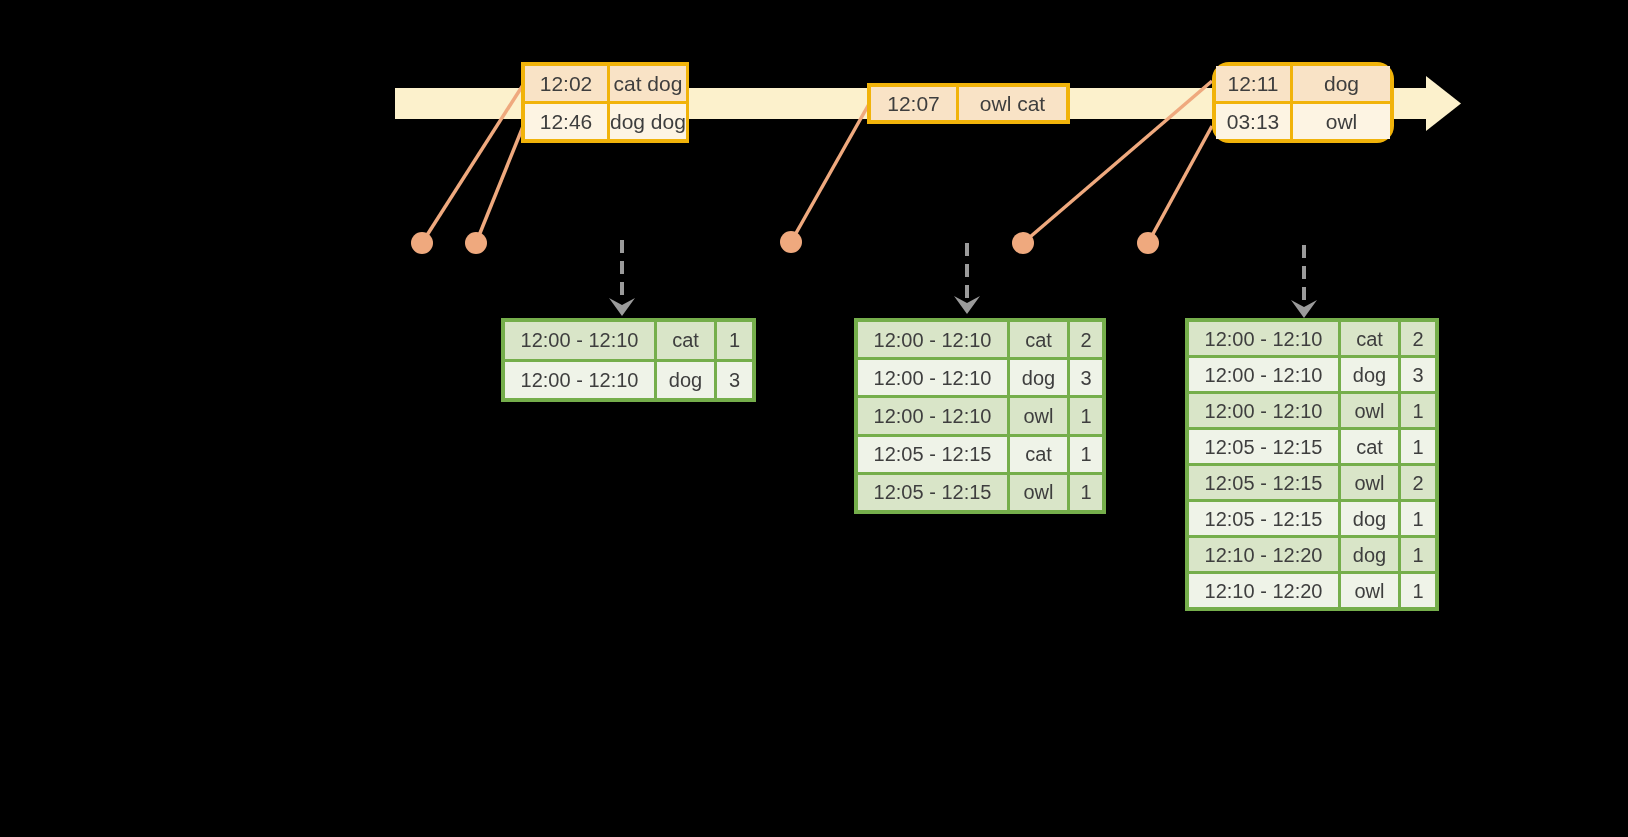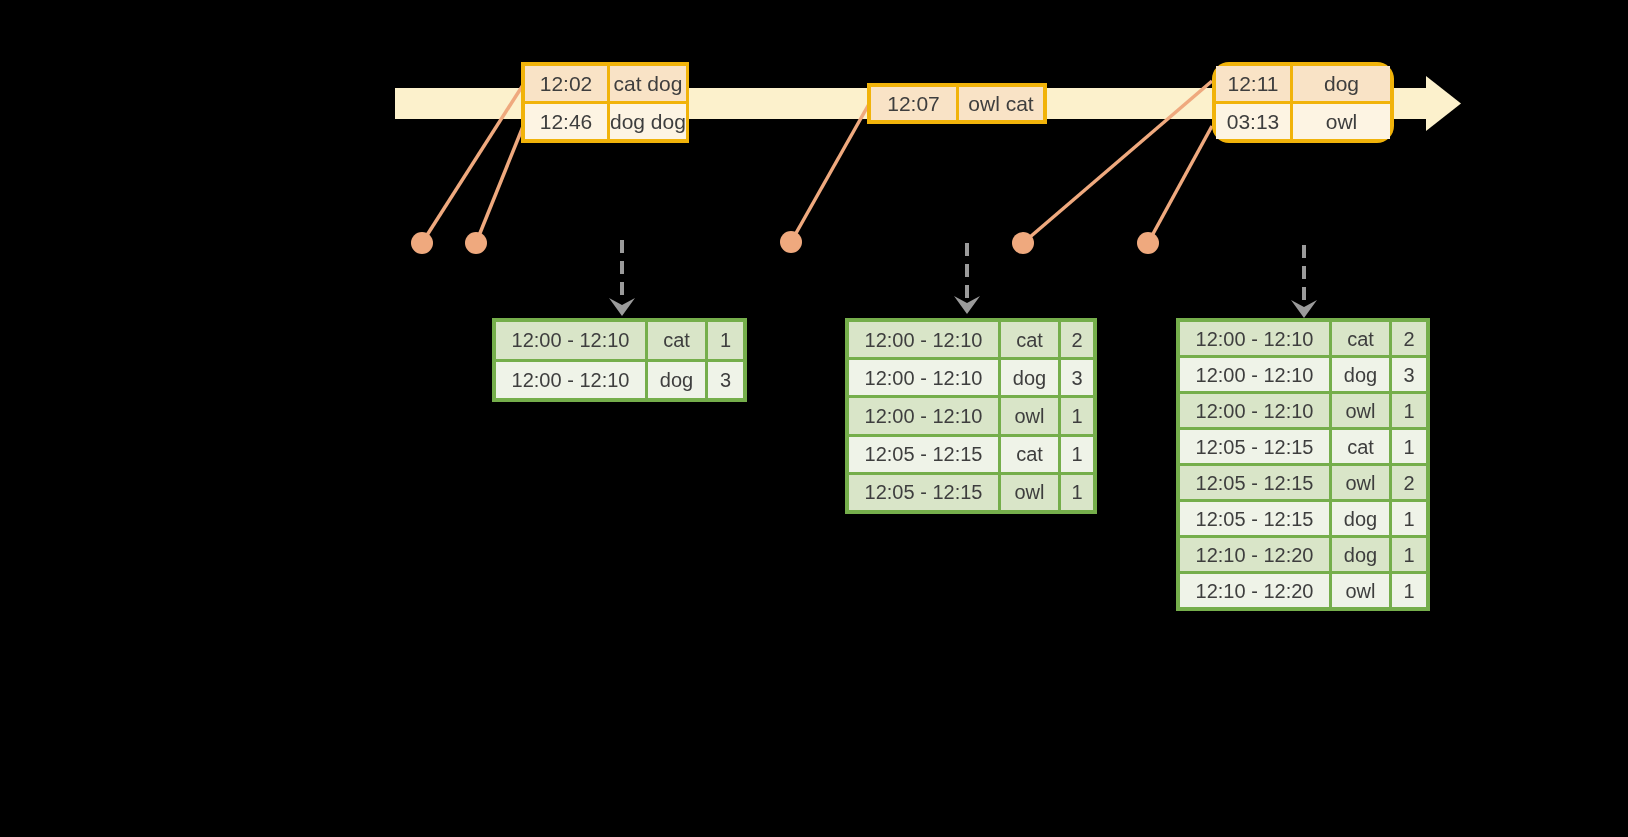--- a/index.html
+++ b/index.html
@@ -37,32 +37,32 @@
 
   
   .etable{
     background:var(--orange-border);
     padding:4px;
     font-size:21px;
   }
   .etable .cell{background:var(--orange-light);}
   .etable .cell.dark{background:var(--orange-dark);}
   .etable-a{left:521px;top:62px;width:168px;height:81px;grid-template-columns:82px 1fr;grid-auto-rows:1fr;}
-  .etable-b{left:867px;top:83px;width:180px;height:41px;grid-template-columns:85px 1fr;grid-auto-rows:1fr;}
+  .etable-b{left:867px;top:83px;width:203px;height:41px;grid-template-columns:85px 1fr;grid-auto-rows:1fr;}
   .etable-c{left:1212px;top:62px;width:182px;height:81px;grid-template-columns:74px 1fr;grid-auto-rows:1fr;border-radius:17px;}
 
   
   .gtable{
     background:var(--green-border);
     padding:4px;
     font-size:20px;
   }
   .gtable .cell{background:var(--green-light);}
   .gtable .cell.dark{background:var(--green-dark);}
-  .gtable{grid-template-columns:149px 57px 1fr;grid-auto-rows:1fr;}
+  .gtable{grid-template-columns:149px 57px 1fr;grid-auto-rows:1fr;margin-left:9px;}
   .gtable-1{left:492px;top:318px;width:255px;height:84px;}
   .gtable-2{left:845px;top:318px;width:252px;height:196px;}
   .gtable-3{left:1176px;top:318px;width:254px;height:293px;}
 </style>
 </head>
 <body>
 
 <div class="stage" data-name="diagram-canvas">
 
   <svg width="1628" height="837" viewBox="0 0 1628 837" data-name="timeline-graphics">

